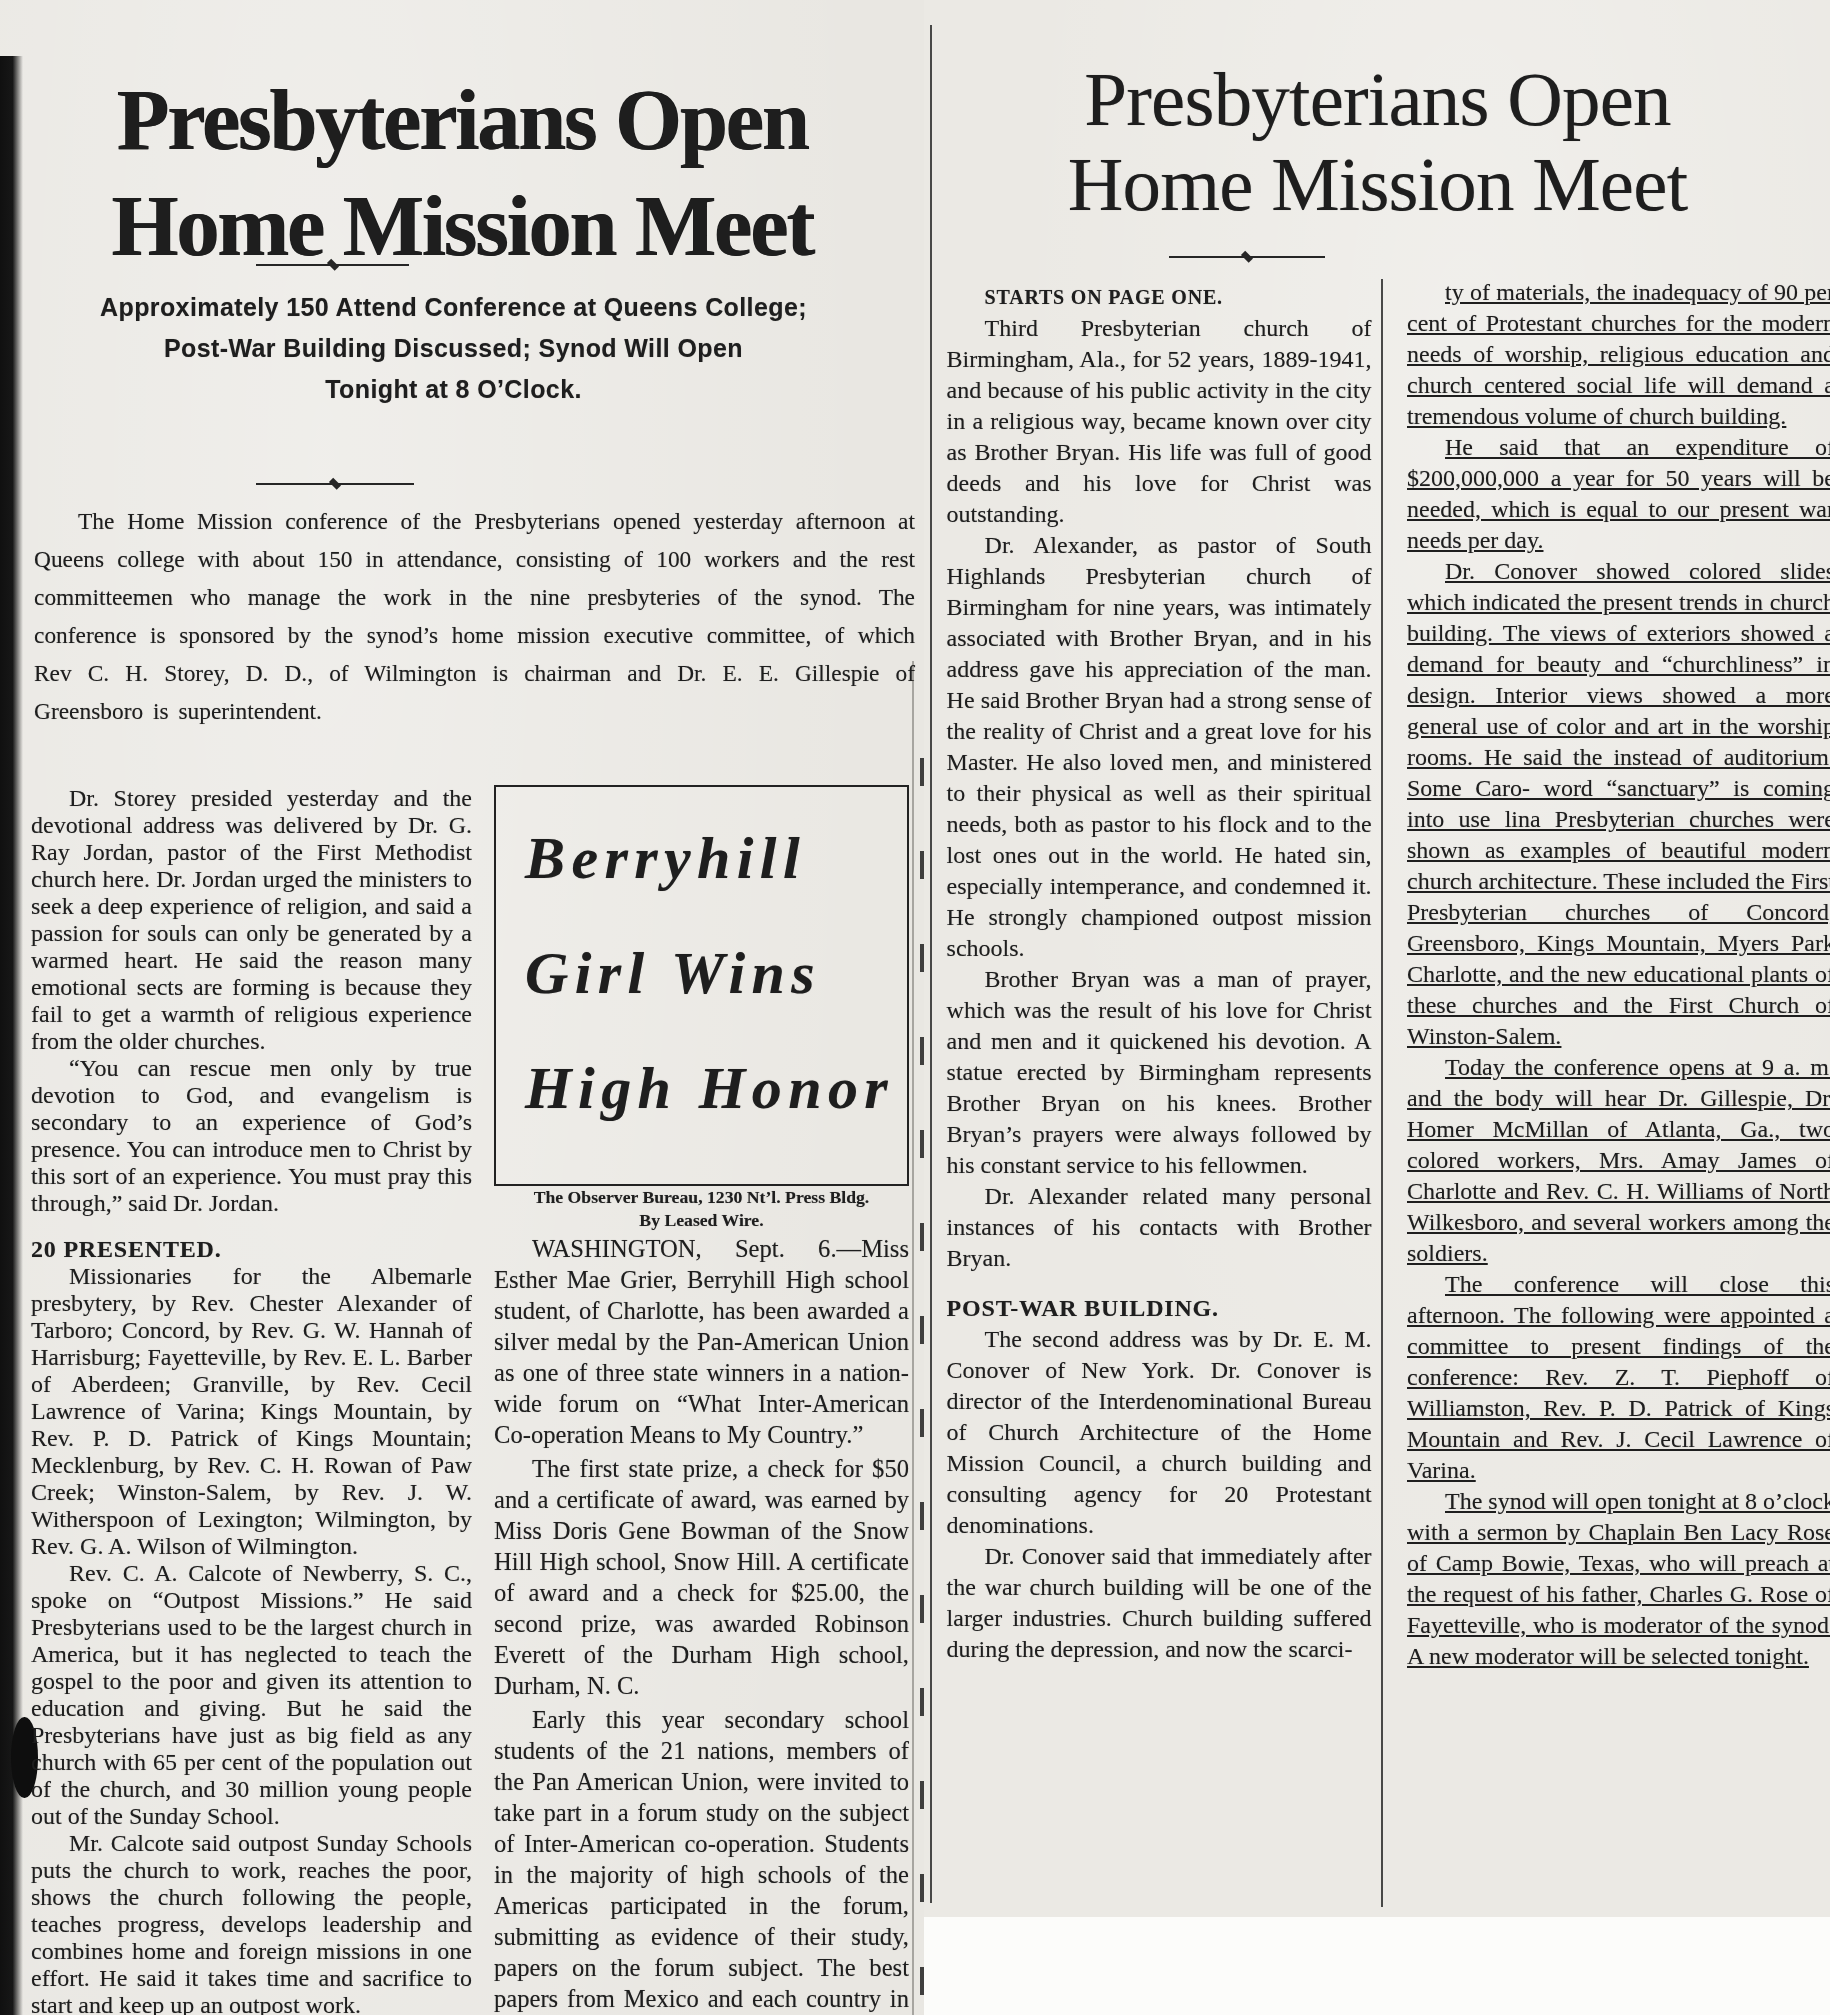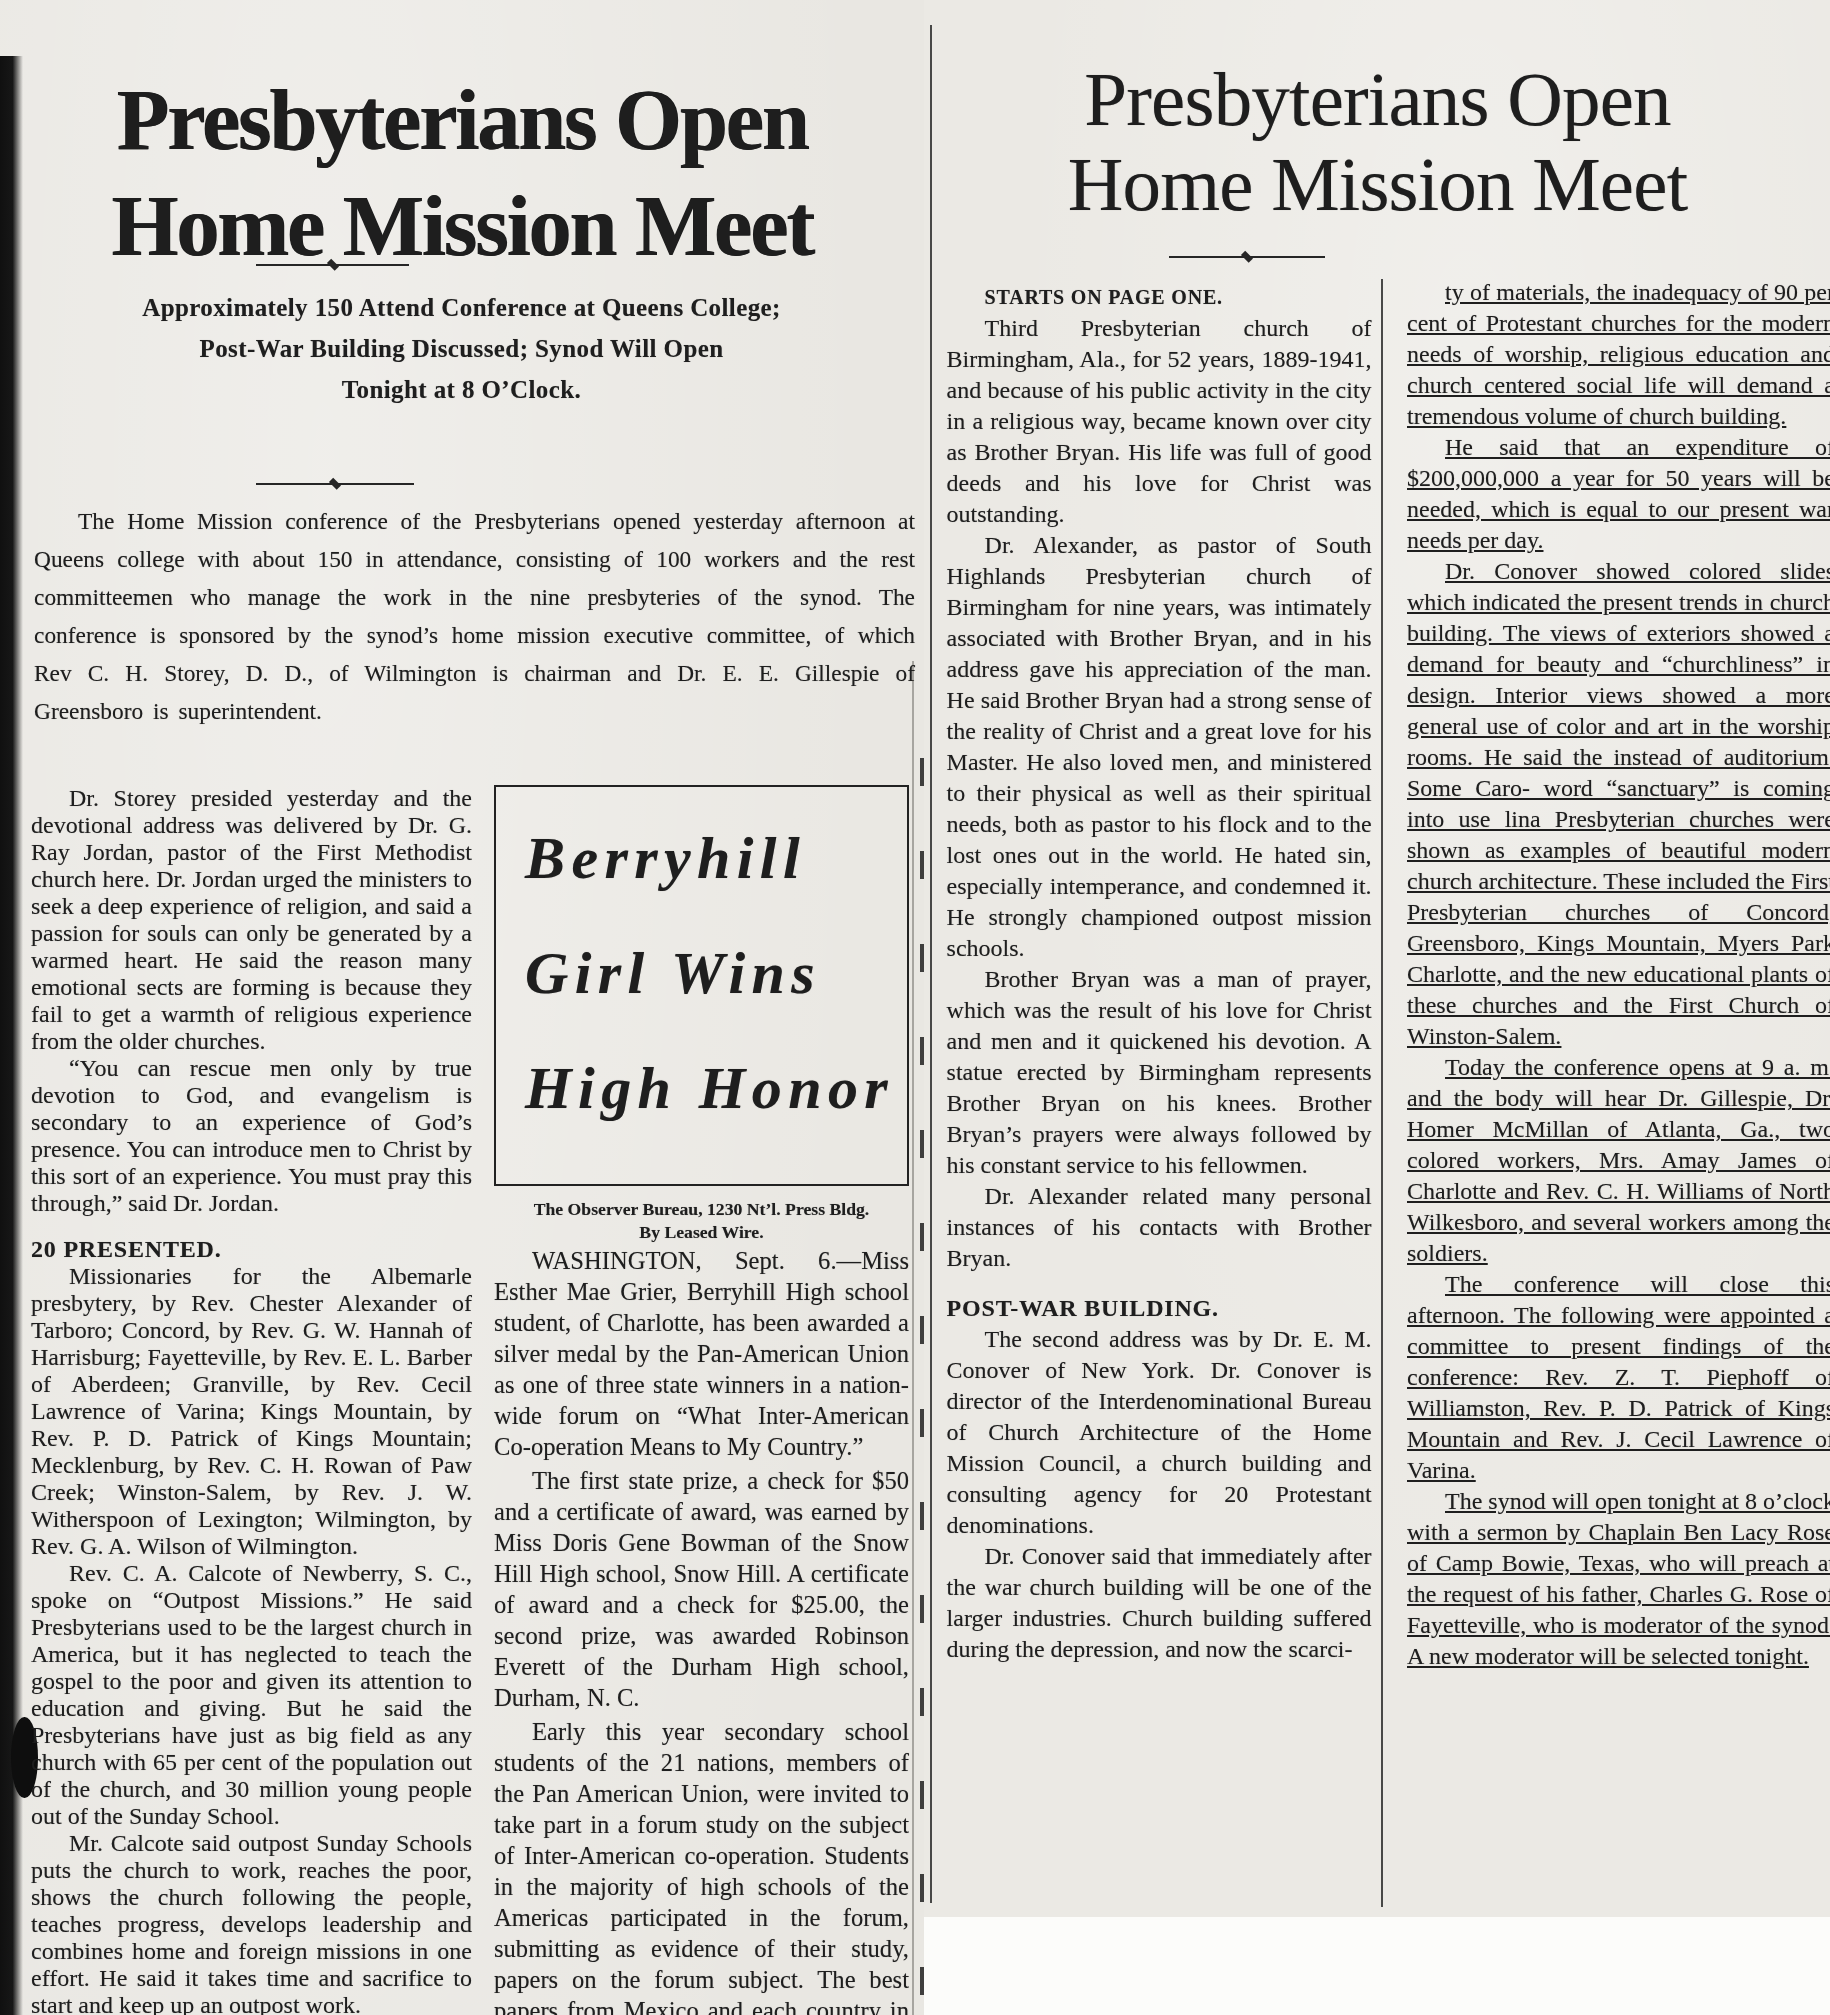--- a/index.html
+++ b/index.html
@@ -25,42 +25,42 @@
     background:repeating-linear-gradient(180deg,rgba(20,20,20,.8) 0 28px,transparent 28px 93px);}
 
   
   .headline{position:absolute;text-align:center;}
   .headline .hl-line{white-space:nowrap;}
   .clip.left .headline{left:12px;top:8.9px;width:900px;font-size:86px;font-weight:bold;
     letter-spacing:-2px;line-height:106px;text-shadow:0.8px 0 0 currentColor;}
   .clip.right .headline{left:8px;top:5.6px;width:891px;font-size:77px;font-weight:normal;
     letter-spacing:-0.8px;line-height:85px;text-shadow:0 0 0.8px rgba(30,30,30,.45);}
 
-  .subhead{position:absolute;left:48px;top:287px;width:827px;text-align:center;
-    font-family:Liberation Serif, serif;font-weight:bold;font-size:25px;line-height:41px;
+  .subhead{position:absolute;left:40px;top:287px;width:827px;text-align:center;
+    font-family:Liberation Sans, sans-serif;font-weight:bold;font-size:25px;line-height:41px;
     letter-spacing:0.4px;text-shadow:0 0 0.8px rgba(30,30,30,.35);}
 
   .diamond-rule{position:absolute;height:2px;background:#262626;}
   .diamond-rule::after{content:"";position:absolute;left:50%;top:50%;width:11.3px;height:11.3px;
     background:#262626;transform:translate(-50%,-50%) rotate(45deg) scaleY(.55);}
 
   .lead{position:absolute;left:34px;top:502px;width:881px;margin:0;
     font-size:23.4px;line-height:38px;text-align:justify;text-indent:44px;word-spacing:4px;
     text-shadow:0 0 0.8px rgba(30,30,30,.4);}
 
   .col{position:absolute;text-align:justify;text-shadow:0 0 0.8px rgba(30,30,30,.4);}
   .col p{margin:0;text-indent:38px;}
   .col p.head{text-indent:0;font-weight:bold;letter-spacing:0.8px;margin-top:19px;}
   .col-left{left:31px;top:785px;width:441px;font-size:24px;line-height:27px;}
   .col-mid{left:494px;top:785px;width:415px;font-size:24.6px;line-height:31px;}
   .col-mid p{margin-bottom:3.2px;}
   .col-r1{left:22.6px;top:282px;width:425px;font-size:24px;line-height:31px;}
   .col-r2{left:483px;top:277px;width:428px;font-size:24px;line-height:31px;text-decoration:underline;}
 
-  .berry-box{border:2.8px solid #222;box-sizing:border-box;height:401px;margin-bottom:12px;
+  .berry-box{border:2.8px solid #222;box-sizing:border-box;height:401px;
     padding:13.7px 0 0 29px;background:rgba(255,255,255,.06);}
   .berry-line{font-style:italic;font-weight:bold;font-size:60px;line-height:115px;
     letter-spacing:6.4px;white-space:nowrap;text-indent:0;}
   .credit{}
   .credit-line{font-weight:bold;font-size:17.7px;line-height:23.4px;text-align:center;text-indent:0;}
 
   .kicker{font-weight:bold;font-size:20px;letter-spacing:0.8px;margin:0 0 16px 11.3px;text-indent:0;
     text-align:left;}
 
   .right-border{left:5.6px;top:25px;width:2px;height:1878px;opacity:.85;}

